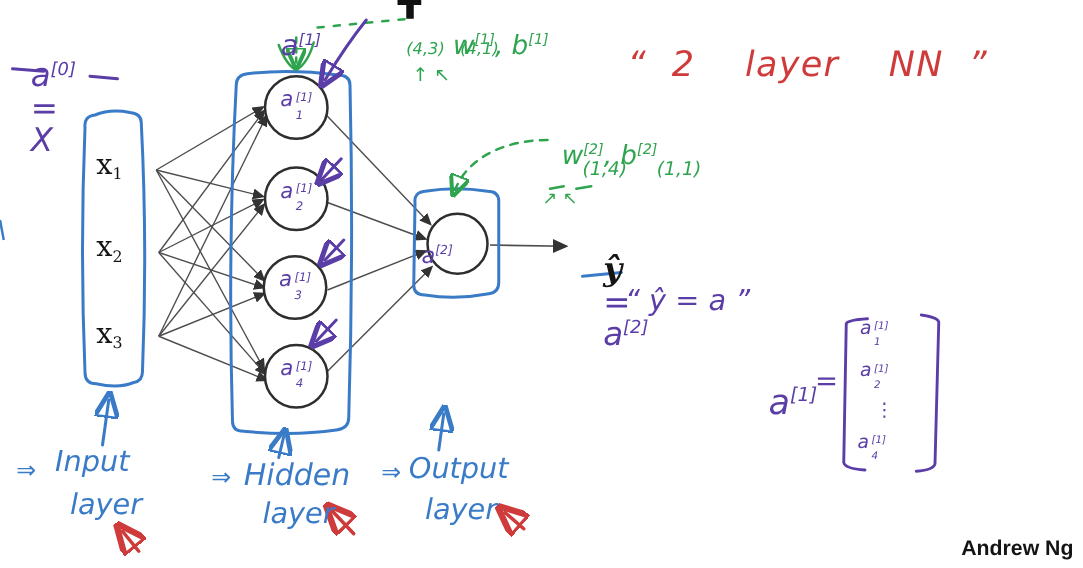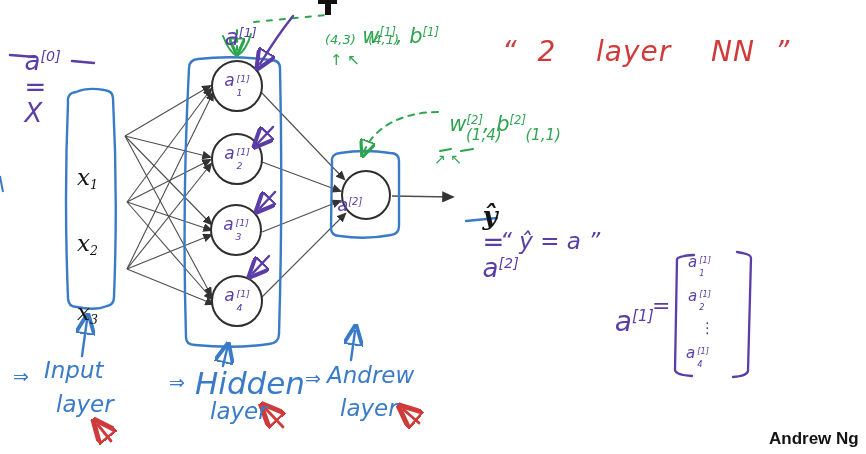--- a/index.html
+++ b/index.html
@@ -13,21 +13,21 @@
   .green{color:#2fa44f;}
   .blue{color:#3a7bc8;}
   .red{color:#cf3a3a;}
   .ink{color:#141414;}
   svg.canvas{position:absolute;left:0;top:0;}
   sup.s{font-size:0.55em;vertical-align:0.65em;letter-spacing:0;}
   sub.b{font-size:0.55em;vertical-align:-0.35em;}
   .stack{display:inline-flex;flex-direction:column;line-height:1;font-size:0.55em;
          transform:translateY(-0.45em);margin-left:2px;}
   .stack .sb{margin-top:0.55em;}
-  .mathserif{font-family:"DejaVu Serif",serif;font-style:italic;margin-top:45px;}
+  .mathserif{font-family:"DejaVu Serif",serif;}
   .nodelbl{transform:translate(-50%,-50%);font-size:17px;}
   .credit{font-family:"Liberation Sans",sans-serif;font-style:normal;font-weight:bold;}
 </style>
 </head>
 <body>
 
 <svg class="canvas" width="866" height="454" viewBox="0 0 866 454">
   <defs>
     <marker id="ah-black" markerWidth="9" markerHeight="8" refX="7" refY="4" orient="auto">
         <path d="M0,0 L9,4 L0,8 Z" fill="#333"></path>
@@ -183,20 +183,20 @@
 <div class="abs hw purple" style="left:688px;top:255px;font-size:15px;"><span>a</span><span class="stack"><span>[1]</span><span class="sb">1</span></span></div>
 <div class="abs hw purple" style="left:688px;top:289px;font-size:15px;"><span>a</span><span class="stack"><span>[1]</span><span class="sb">2</span></span></div>
 <div class="abs hw purple" style="left:700px;top:321px;font-size:15px;">⋮</div>
 <div class="abs hw purple" style="left:686px;top:346px;font-size:15px;"><span>a</span><span class="stack"><span>[1]</span><span class="sb">4</span></span></div>
 
 <div class="abs hw blue" style="left:13px;top:367px;font-size:19px;">⇒</div>
 <div class="abs hw blue" style="left:44px;top:359px;font-size:23px;text-align:right;">Input</div>
 <div class="abs hw blue" style="left:56px;top:393px;font-size:23px;">layer</div>
 
 <div class="abs hw blue" style="left:169px;top:373px;font-size:19px;">⇒</div>
-<div class="abs hw blue" style="left:195px;top:368px;font-size:31px;">Hidden</div>
+<div class="abs hw blue" style="left:195px;top:368px;font-size:24px;">Hidden</div>
 <div class="abs hw blue" style="left:210px;top:400px;font-size:23px;">layer</div>
 
 <div class="abs hw blue" style="left:305px;top:369px;font-size:19px;">⇒</div>
-<div class="abs hw blue" style="left:327px;top:364px;font-size:23px;">Andrew</div>
+<div class="abs hw blue" style="left:327px;top:364px;font-size:23px;">Output</div>
 <div class="abs hw blue" style="left:340px;top:397px;font-size:23px;">layer</div>
 
 <div class="abs credit ink" style="left:769px;top:429px;font-size:17px;">Andrew Ng</div>
 
 </body></html>

